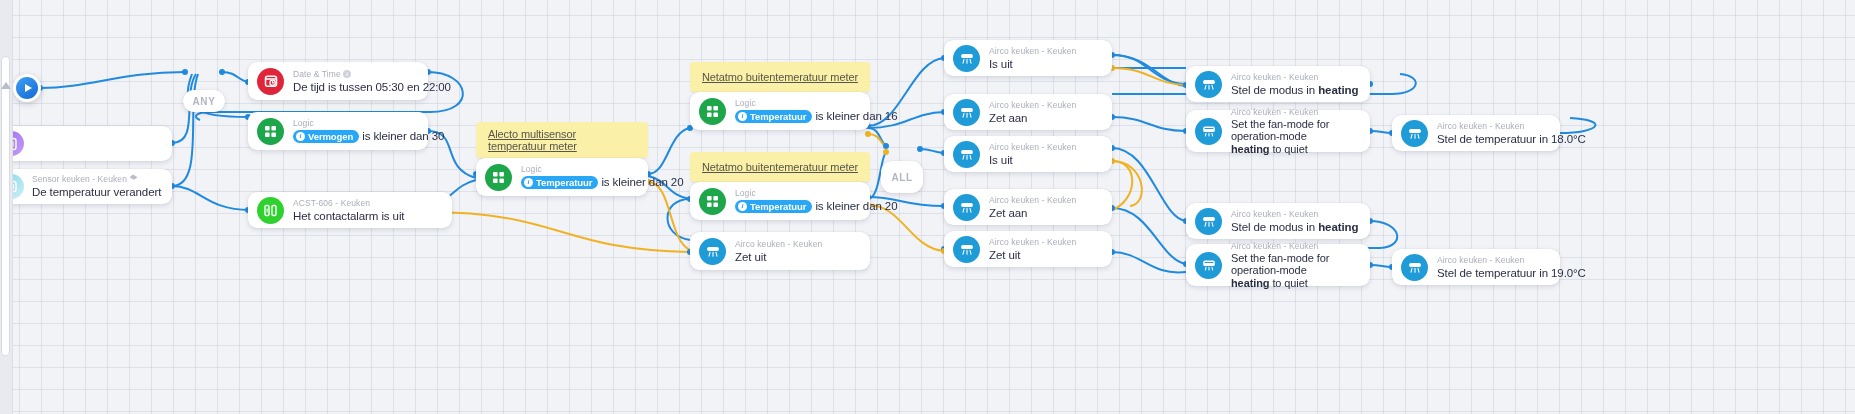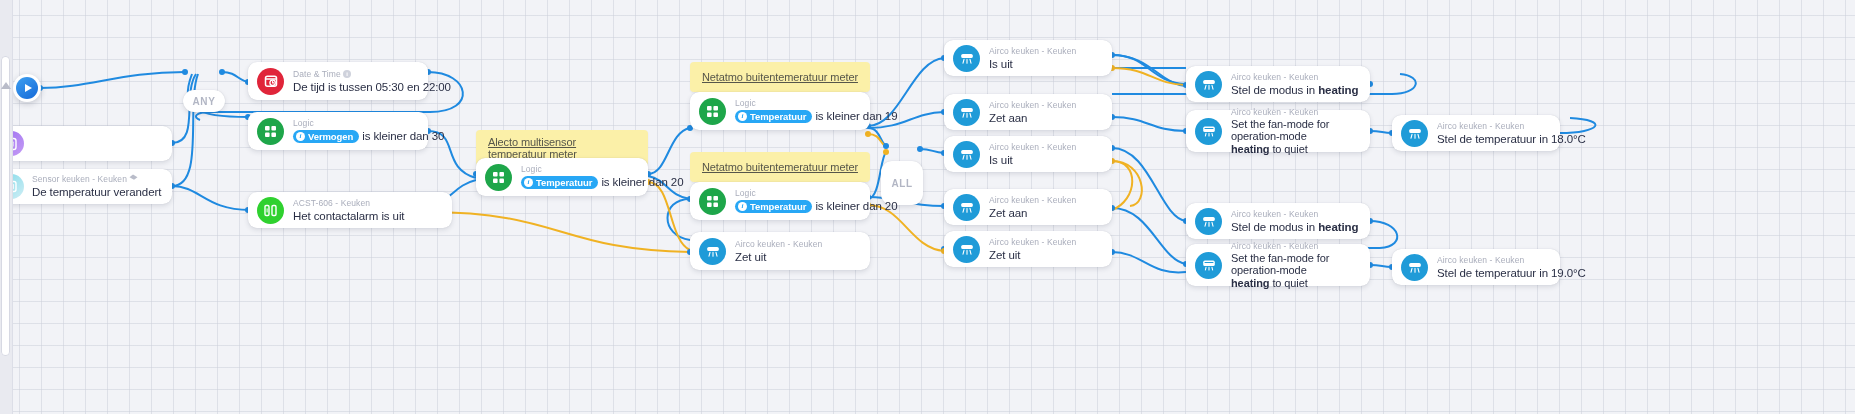--- a/index.html
+++ b/index.html
@@ -272,21 +272,21 @@
 
   <div class="start" style="left:13px;top:74px;">
     <div class="inner">
         <div class="tri"></div>
       </div>
   </div>
 
   <div class="gate" style="left:183px;top:62px;width:42px;height:22px;">
     <span>ANY</span>
   </div>
-  <div class="gate" style="left:881px;top:133px;width:42px;height:44px;">
+  <div class="gate" style="left:881px;top:133px;width:42px;height:32px;">
     <span>ALL</span>
   </div>
 
   <div class="card trig" style="left:-8px;top:126px;width:180px;height:35px;">
     <div class="ico bg-purple">
       <svg width="12" height="14" viewBox="0 0 12 14">
           <rect x="2" y="1.5" width="8" height="11" rx="2.2" fill="none" stroke="#fff" stroke-width="1.4"></rect>
           <rect x="4.5" y="4" width="3" height="6" rx="1.2" fill="#fff"></rect>
         </svg>
     </div>
@@ -359,21 +359,21 @@
           <rect x="8" y="1.5" width="4" height="10" rx="1.2" fill="none" stroke="#fff" stroke-width="1.4"></rect>
           <rect x="2.6" y="4.4" width="1" height="4" fill="#fff"></rect>
         </svg>
     </div>
     <div class="txt">
       <div class="sub">ACST-606 - Keuken</div>
       <div class="main">Het contactalarm is uit</div>
     </div>
   </div>
 
-  <div class="note" style="left:476px;top:130px;width:172px;height:36px;">
+  <div class="note" style="left:476px;top:122px;width:172px;height:36px;">
     <span>Alecto multisensor temperatuur meter</span>
   </div>
 
   <div class="card" style="left:476px;top:158px;width:172px;height:38px;">
     <div class="ico bg-green">
       <svg width="13" height="13" viewBox="0 0 13 13">
           <rect x="1" y="1" width="4.6" height="4.6" rx="1" fill="#fff"></rect>
           <rect x="7.4" y="1" width="4.6" height="4.6" rx="1" fill="#fff"></rect>
           <rect x="1" y="7.4" width="4.6" height="4.6" rx="1" fill="#fff"></rect>
           <rect x="7.4" y="7.4" width="4.6" height="4.6" rx="1" fill="#fff"></rect>
@@ -403,21 +403,21 @@
           <rect x="7.4" y="7.4" width="4.6" height="4.6" rx="1" fill="#fff"></rect>
         </svg>
     </div>
     <div class="txt">
       <div class="sub">Logic</div>
       <div class="main">
         <span class="chip">
           <span class="dot">i</span>
           <span>Temperatuur</span>
         </span>
-        <span class="after-chip">is kleiner dan 19</span>
+        <span class="after-chip">is kleiner dan 16</span>
       </div>
     </div>
   </div>
 
   <div class="note" style="left:690px;top:152px;width:180px;height:30px;">
     <span>Netatmo buitentemeratuur meter</span>
   </div>
   <div class="card" style="left:690px;top:182px;width:180px;height:38px;">
     <div class="ico bg-green">
       <svg width="13" height="13" viewBox="0 0 13 13">

